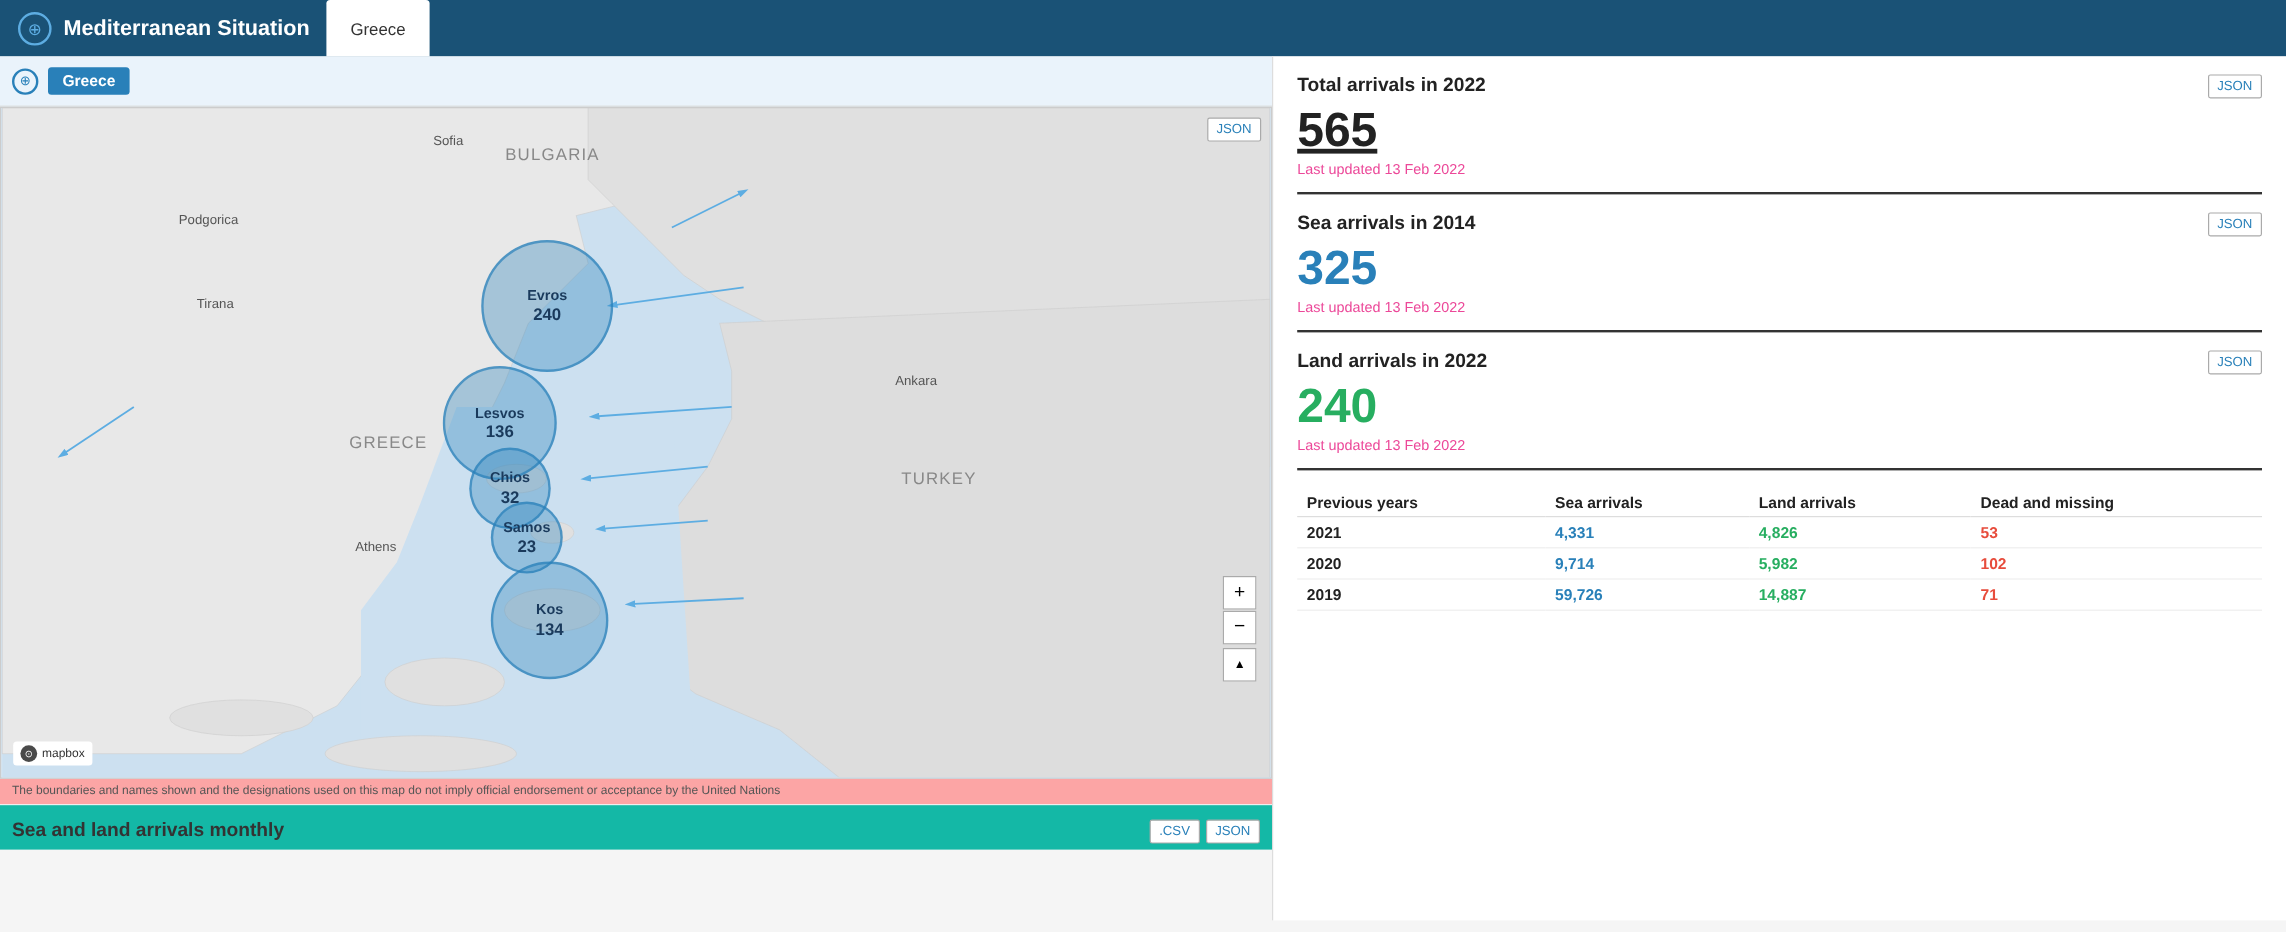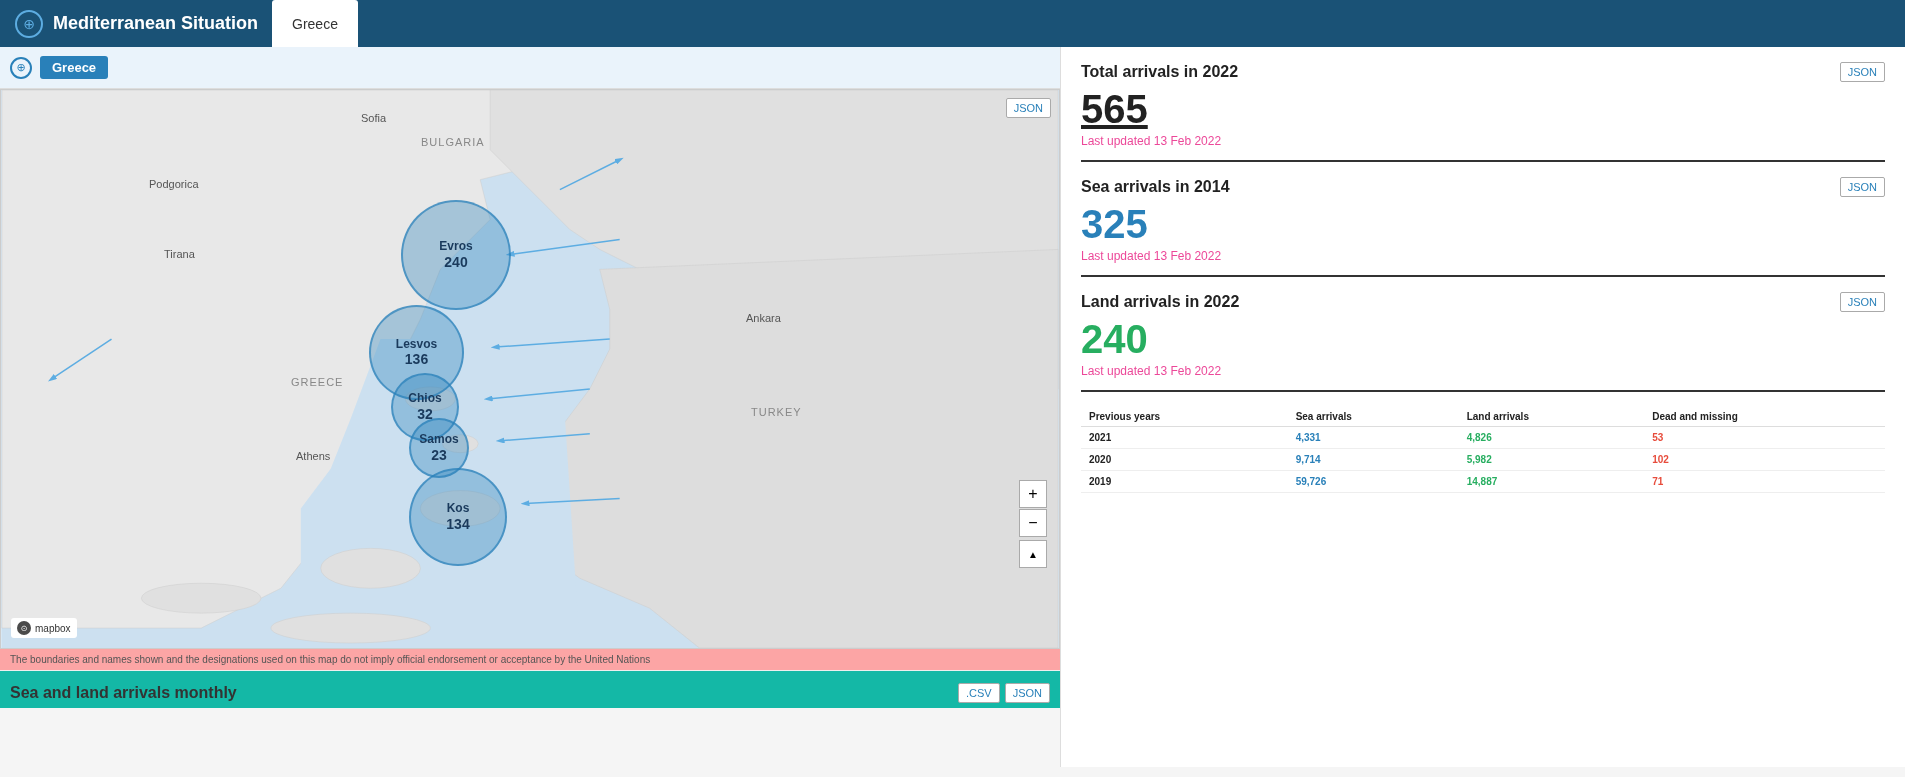--- a/index.html
+++ b/index.html
@@ -257,21 +257,21 @@
       margin-top: 3px;
     }
 
     
     #prev-years-section {
       margin-top: 10px;
     }
     .prev-years-table {
       width: 100%;
       border-collapse: collapse;
-      font-size: 10px;
+      font-size: 13px;
     }
     .prev-years-table th {
       text-align: left;
       font-weight: bold;
       color: #222;
       padding: 4px 8px;
       border-bottom: 1px solid #ddd;
       vertical-align: bottom;
     }
     .prev-years-table td {
@@ -298,25 +298,24 @@
       font-size: 13px;
       text-align: center;
     }
     .bubble .b-name { font-size: 12px; line-height: 1.2; }
     .bubble .b-num { font-size: 14px; line-height: 1.2; }
 
     
     .country-label {
       position: absolute;
       color: #888;
-      font-size: 11px;
+      font-size: 14px;
       font-weight: normal;
       letter-spacing: 1px;
       text-transform: uppercase;
-      margin-top: 16px;
     }
     .city-label {
       position: absolute;
       color: #555;
       font-size: 11px;
     }
   </style>
 </head>
 <body>
 

